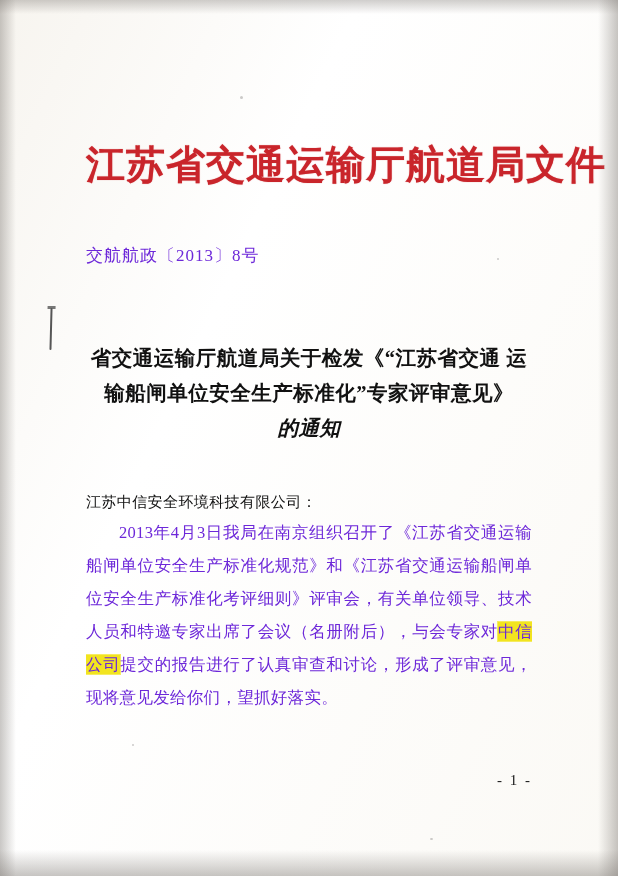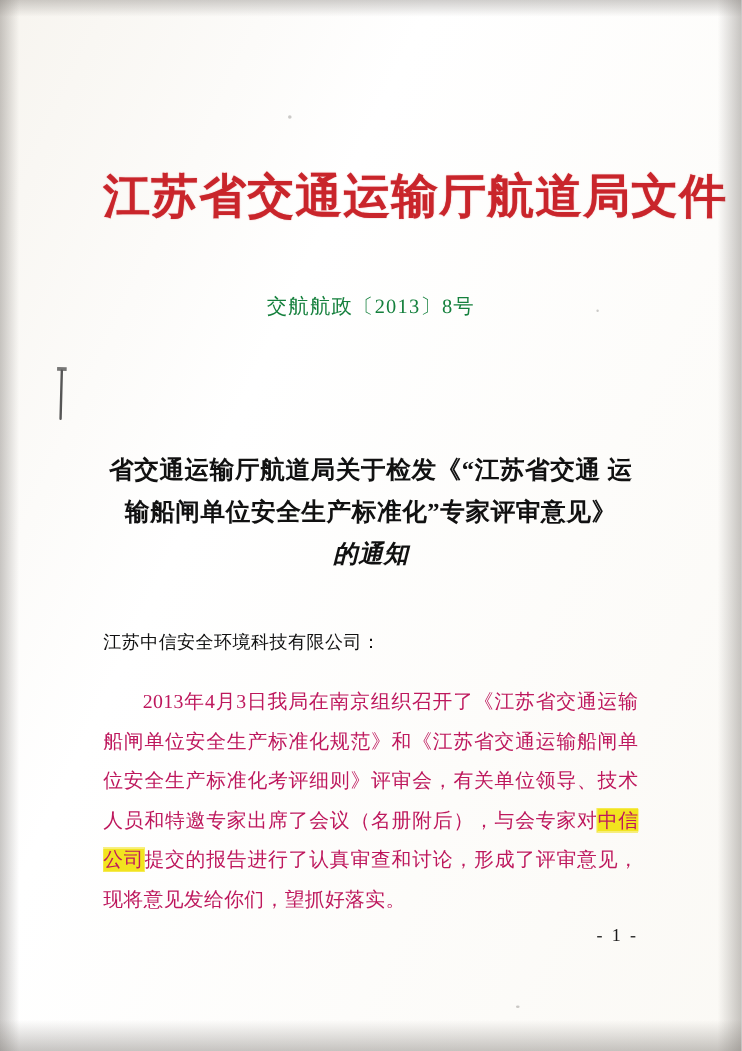--- a/index.html
+++ b/index.html
@@ -72,36 +72,36 @@
     font-size: 39px;
     letter-spacing: 1px;
     line-height: 1.15;
     text-shadow: 0 0 1px rgba(201,37,43,0.6);
     white-space: nowrap;
   }
 
   
   .doc-number {
     margin-top: 56px;
-    text-align: center;
+    text-align: left;
     font-size: 17px;
-    color: #15803d;
+    color: #6d28d9;
     letter-spacing: 1px;
   }
 
   
   .red-rule {
     margin: 27px 0 0 0;
     height: 1px;
     background: rgba(201,37,43,0.0);
   }
 
   
   .doc-title {
-    margin-top: 80px;
+    margin-top: 46px;
     text-align: center;
     font-size: 20.5px;
     font-weight: bold;
     line-height: 1.72;
     color: #111;
     letter-spacing: 0.5px;
   }
   .doc-title .line3 {
     display: block;
     font-style: italic;
@@ -111,24 +111,24 @@
   .recipient {
     margin-top: 44px;
     font-size: 15px;
     line-height: 1.55;
     color: #111;
     letter-spacing: 0.4px;
   }
 
   
   .para {
-    margin-top: 20px;
+    margin-top: 2px;
     font-size: 16.5px;
     line-height: 2.0;
-    color: #be185d;
+    color: #6d28d9;
     text-align: justify;
     text-justify: inter-ideograph;
     text-indent: 2em;
     letter-spacing: 0.3px;
   }
   .hl {
     background: #f2e41f;
     box-shadow: 0 0 0 1px rgba(242,228,31,0.7);
   }
 

